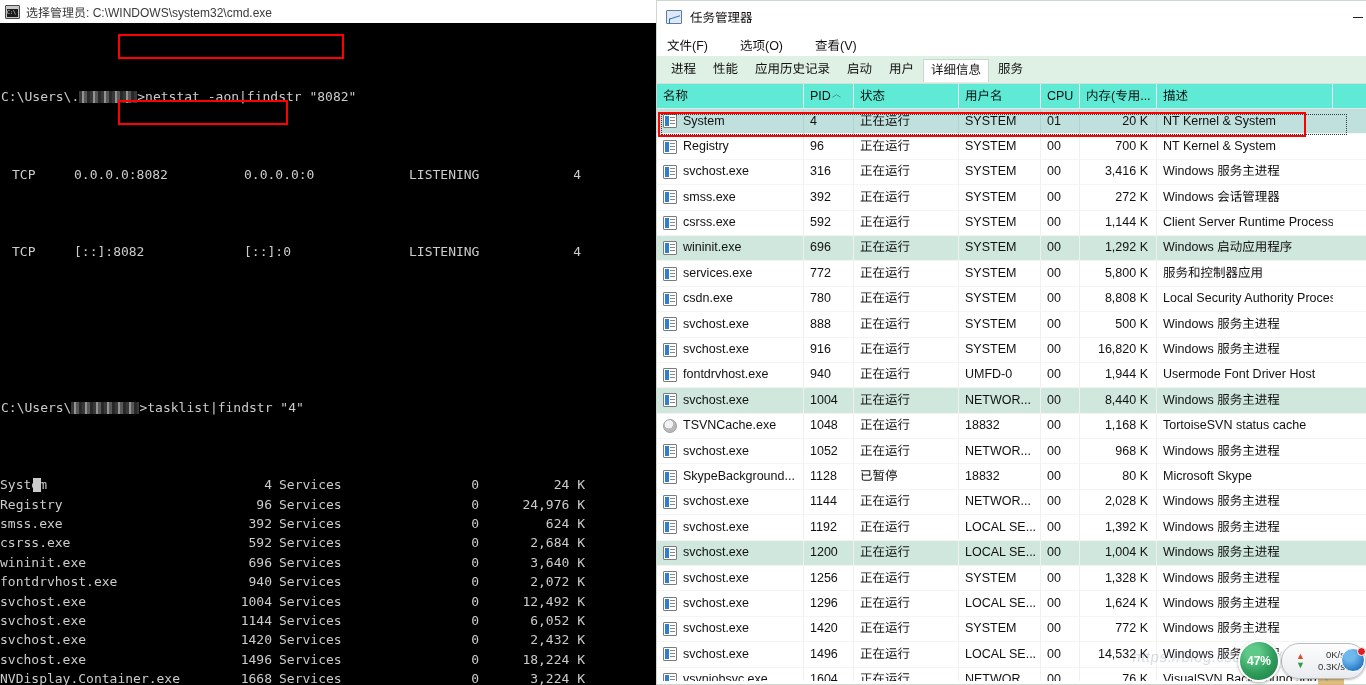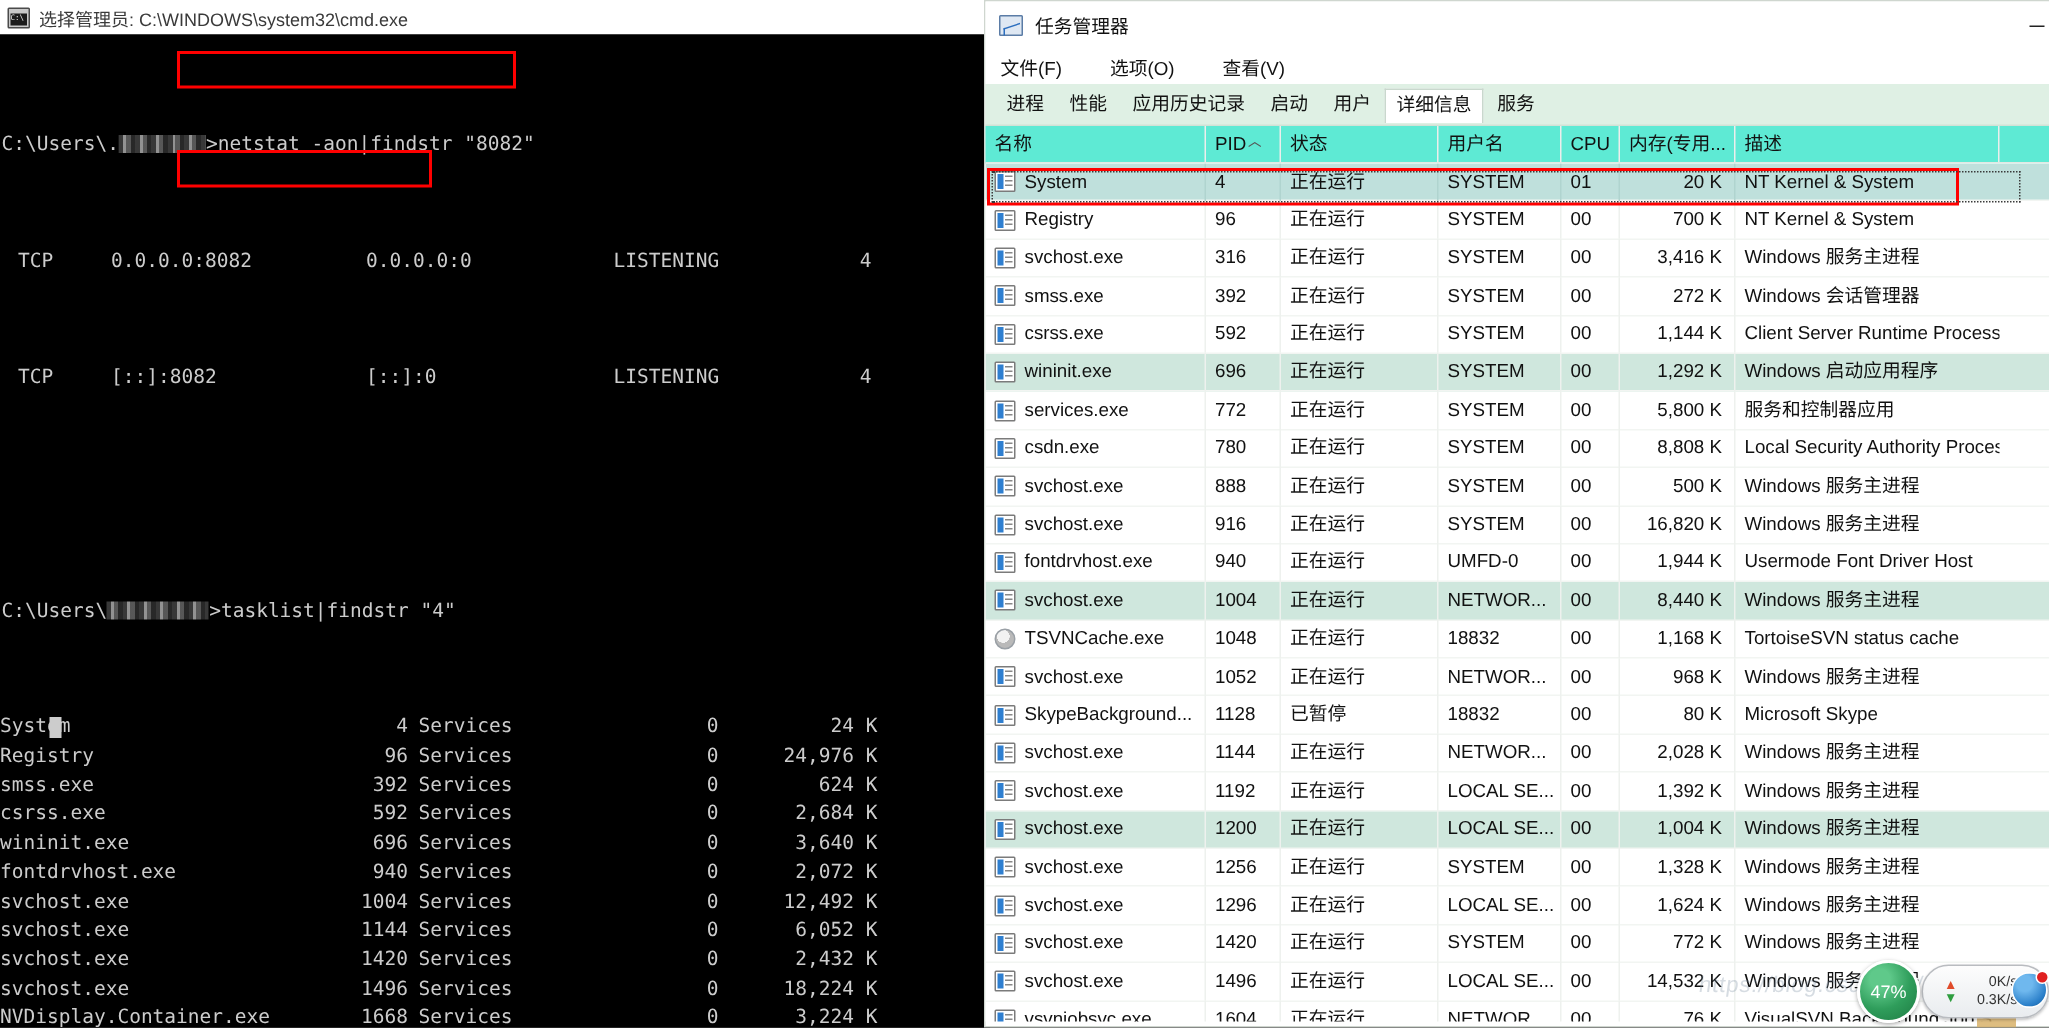--- a/index.html
+++ b/index.html
@@ -154,21 +154,21 @@
   .up{color:#e04b2a;}
   .dn{color:#2f9e3f;}
   .speeds{margin-left:6px;display:flex;flex-direction:column;justify-content:center;height:24px;}
   .speeds div{font-size:9.5px;color:#333;line-height:12px;text-align:right;width:34px;}
   .cpu-ball{
     position:absolute;left:1238px;top:640px;width:42px;height:42px;border-radius:50%;
     background:radial-gradient(circle at 35% 28%,#5fc98a 0 18%,#2f9d5b 55%,#1d7a42 100%);
     border:2px solid #ffffff;box-shadow:0 1px 3px rgba(0,0,0,.35);
     display:flex;align-items:center;justify-content:center;box-sizing:border-box;
   }
-  .cpu-ball span{font-size:12px;color:#ffffff;font-weight:normal;}
+  .cpu-ball span{font-size:12px;color:#ffffff;font-weight:bold;}
   .glob{
     position:absolute;left:1341px;top:648px;width:24px;height:24px;border-radius:50%;
     background:radial-gradient(circle at 35% 30%,#6fb8ee 0 25%,#2a7fc9 70%,#17568f 100%);
     border:1px solid #ffffff;box-sizing:border-box;
   }
   .glob:after{
     content:"";position:absolute;right:-2px;top:-2px;width:9px;height:9px;border-radius:50%;
     background:#e02020;border:1px solid #fff;box-sizing:border-box;
   }
   .watermark{

